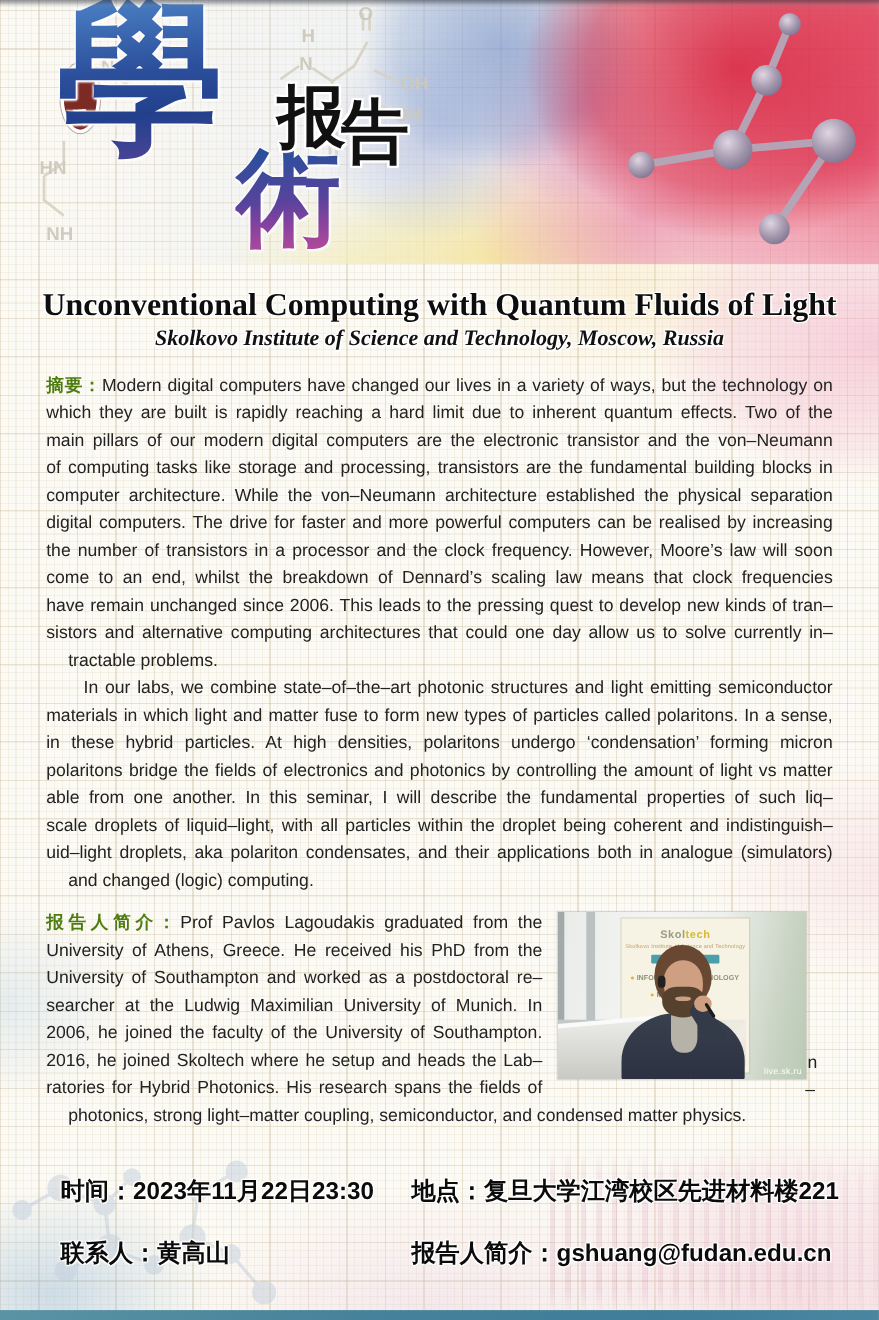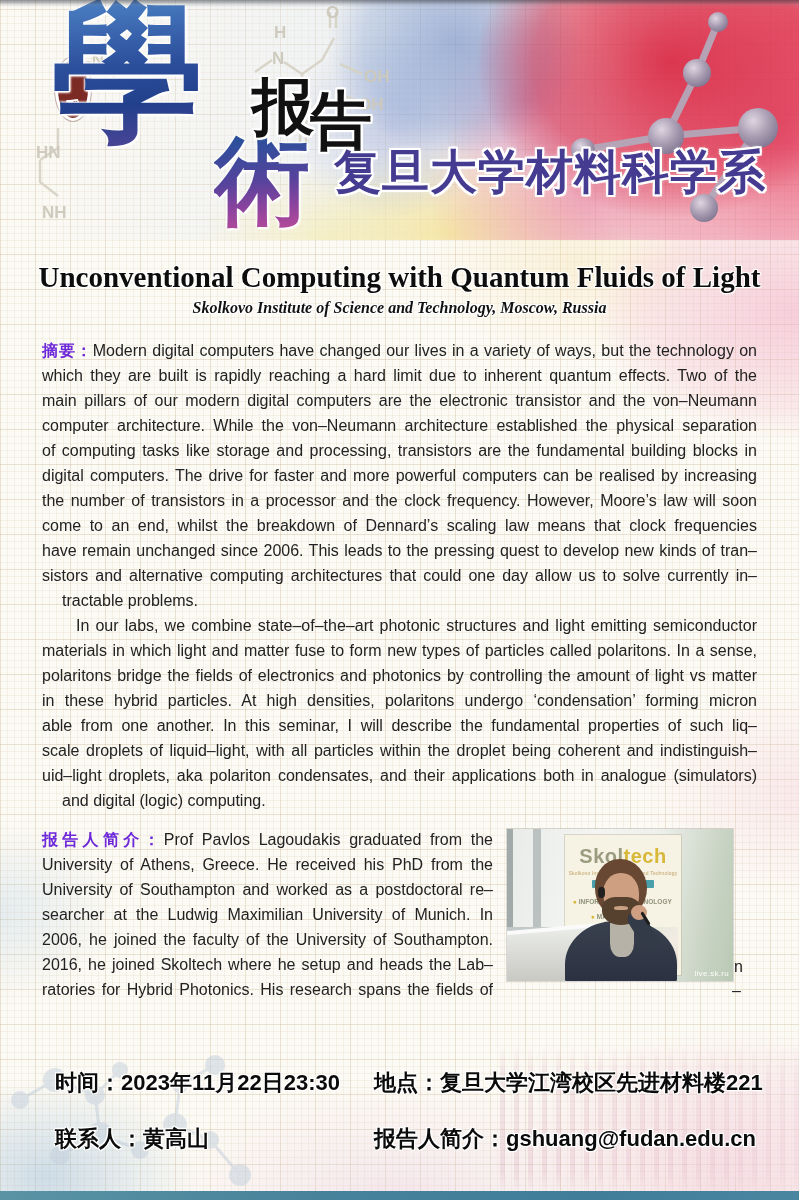--- a/index.html
+++ b/index.html
@@ -100,43 +100,43 @@
   .title{
     margin:20px 20px 0; text-align:center;
     font-family:"Liberation Serif", serif; font-weight:bold; font-size:29px; line-height:34px; color:#0d0d0d;
   }
   .speaker{
     margin-top:13px; text-align:center;
     font-family:"Liberation Serif", serif; font-weight:bold; font-size:21px; line-height:25px; color:#111;
   }
   .affiliation{
     margin-top:2px; text-align:center;
-    font-family:"Liberation Serif", serif; font-weight:bold; font-style:italic; font-size:16px; line-height:24px; color:#111;
+    font-family:"Liberation Serif", serif; font-weight:bold; font-style:italic; font-size:20px; line-height:24px; color:#111;
   }
   
   .abstract{margin:18px 42px 0;}
   .jline{
     font-size:16px; line-height:25px; color:#222; white-space:nowrap;
     text-align:justify; text-align-last:justify;
   }
   .jline-last{text-align-last:left;margin-left:20px;}
-  .inline-label{font-weight:bold; color:#6d28d9;}
+  .inline-label{font-weight:bold; color:#4d7c0f;}
   .para2 .jline:first-child{padding-left:34px;}
   .bio{position:relative; margin:14px 42px 0; min-height:200px;}
   
   .photo{
     position:relative; float:right; width:226px; height:152px; margin:2px 24px 2px 14px;
     overflow:hidden; background:linear-gradient(100deg,#e8ebe8 0%,#f4f5f2 35%,#eef0ec 60%,#c9d4c4 86%,#b9c9b4 100%);
     box-shadow:0 0 0 1px rgba(120,120,120,.25);
   }
   .ph-frame-a{position:absolute; left:0; top:0; width:6px; height:152px; background:#8e9898; opacity:.8;}
   .ph-frame-b{position:absolute; left:26px; top:0; width:8px; height:152px; background:#aab2b2; opacity:.75;}
   .ph-sill{position:absolute; left:0; top:98px; width:58px; height:5px; background:#c2c9c8;}
   .ph-banner{position:absolute; left:58px; top:6px; width:116px; height:140px; background:#f7f3e4; box-shadow:0 0 0 1px rgba(180,170,140,.4);}
-  .ph-brand{text-align:center; font-weight:bold; font-size:20px; letter-spacing:.5px; margin-top:10px;}
+  .ph-brand{text-align:center; font-weight:bold; font-size:10px; letter-spacing:.5px; margin-top:10px;}
   .ph-brand .b1{color:#9a9c80;} .ph-brand .b2{color:#d8b838;}
   .ph-brand-sub{text-align:center; font-size:5px; color:#c0a368; margin-top:2px; letter-spacing:.2px;}
   .ph-chip{width:62px; height:8px; margin:4px auto 0; background:#49a0aa; border-radius:1px;
     color:#fff; font-size:5.5px; line-height:8px; text-align:center;}
   .ph-bullet{font-size:6.5px; font-weight:bold; color:#8f927a; margin:10px 0 0 8px;}
   .ph-bullet .dot{color:#d8b838;}
   .ph-bullet2{margin:8px 0 0 26px;}
   .ph-banner-photo{position:absolute; right:3px; bottom:6px; width:44px; height:42px;
     background:linear-gradient(140deg,#dfe8d8,#f2ece4 60%,#e7ddd2);}
   .ph-child{position:absolute; left:10px; top:10px; width:12px; height:12px; border-radius:50%; background:#e9bca6;}
@@ -248,51 +248,50 @@
 
     <div class="seal">
       <span>系列</span>
     </div>
     <div class="calli-xue">學</div>
     <div class="calli-shu">術</div>
     <div class="baogao">
       <span class="bg1">报</span>
       <span class="bg2">告</span>
     </div>
-    <div class="dept">复旦大学材料科学系</div>
   </div>
 
   <div class="content">
 
     <h1 class="title halo">Unconventional Computing with Quantum Fluids of Light</h1>
     <div class="affiliation halo">Skolkovo Institute of Science and Technology, Moscow, Russia</div>
 
     <div class="abstract">
       <div class="para1">
           <div class="jline"><b class="inline-label">摘要：</b>Modern digital computers have changed our lives in a variety of ways, but the technology on</div>
           <div class="jline">which they are built is rapidly reaching a hard limit due to inherent quantum effects. Two of the</div>
           <div class="jline">main pillars of our modern digital computers are the electronic transistor and the von–Neumann</div>
+          <div class="jline">of computing tasks like storage and processing, transistors are the fundamental building blocks in</div>
           <div class="jline">computer architecture. While the von–Neumann architecture established the physical separation</div>
-          <div class="jline">of computing tasks like storage and processing, transistors are the fundamental building blocks in</div>
           <div class="jline">digital computers. The drive for faster and more powerful computers can be realised by increasing</div>
           <div class="jline">the number of transistors in a processor and the clock frequency. However, Moore’s law will soon</div>
           <div class="jline">come to an end, whilst the breakdown of Dennard’s scaling law means that clock frequencies</div>
           <div class="jline">have remain unchanged since 2006. This leads to the pressing quest to develop new kinds of tran–</div>
           <div class="jline">sistors and alternative computing architectures that could one day allow us to solve currently in–</div>
           <div class="jline jline-last">tractable problems.</div>
         </div>
       <div class="para2">
           <div class="jline">In our labs, we combine state–of–the–art photonic structures and light emitting semiconductor</div>
           <div class="jline">materials in which light and matter fuse to form new types of particles called polaritons. In a sense,</div>
+          <div class="jline">in these hybrid particles. At high densities, polaritons undergo ‘condensation’ forming micron</div>
           <div class="jline">polaritons bridge the fields of electronics and photonics by controlling the amount of light vs matter</div>
-          <div class="jline">in these hybrid particles. At high densities, polaritons undergo ‘condensation’ forming micron</div>
           <div class="jline">able from one another. In this seminar, I will describe the fundamental properties of such liq–</div>
           <div class="jline">scale droplets of liquid–light, with all particles within the droplet being coherent and indistinguish–</div>
           <div class="jline">uid–light droplets, aka polariton condensates, and their applications both in analogue (simulators)</div>
-          <div class="jline jline-last">and digital (logic) computing.</div>
+          <div class="jline jline-last">and changed (logic) computing.</div>
         </div>
     </div>
 
     <div class="bio">
 
       <div class="photo">
         <div class="ph-frame-a"></div>
         <div class="ph-frame-b"></div>
         <div class="ph-sill"></div>
         <div class="ph-banner">
@@ -329,20 +328,21 @@
         <div class="ph-watermark">live.sk.ru</div>
       </div>
       <div>
           <div class="jline"><b class="inline-label">报告人简介：</b>Prof Pavlos Lagoudakis graduated from the</div>
           <div class="jline">University of Athens, Greece. He received his PhD from the</div>
           <div class="jline">University of Southampton and worked as a postdoctoral re–</div>
           <div class="jline">searcher at the Ludwig Maximilian University of Munich. In</div>
           <div class="jline">2006, he joined the faculty of the University of Southampton.</div>
           <div class="jline">2016, he joined Skoltech where he setup and heads the Lab–</div>
           <div class="jline">ratories for Hybrid Photonics. His research spans the fields of</div>
+          <div class="jline jline-last">photonics, strong light–matter coupling, semiconductor, and condensed matter physics.</div>
         </div>
     </div>
   </div>
 
   <span class="stray stray-n">n</span>
   <span class="stray stray-dash">–</span>
 
   <div class="footer-row row1">
     <span class="cell-left halo">
       <span>时间：</span><span>2023年11月22日23:30</span>

